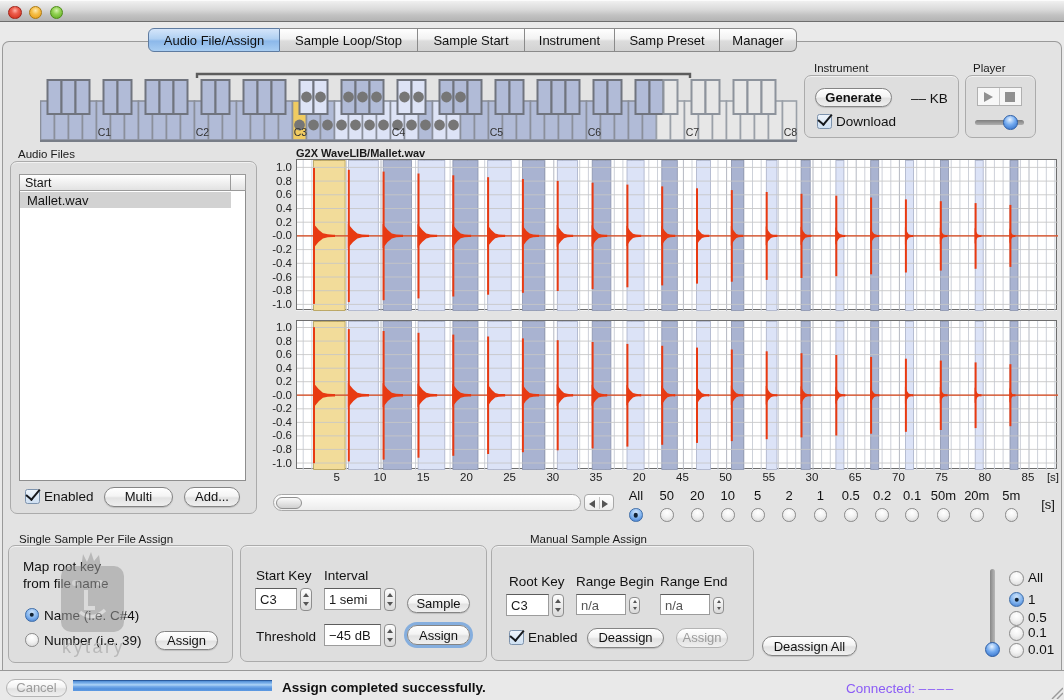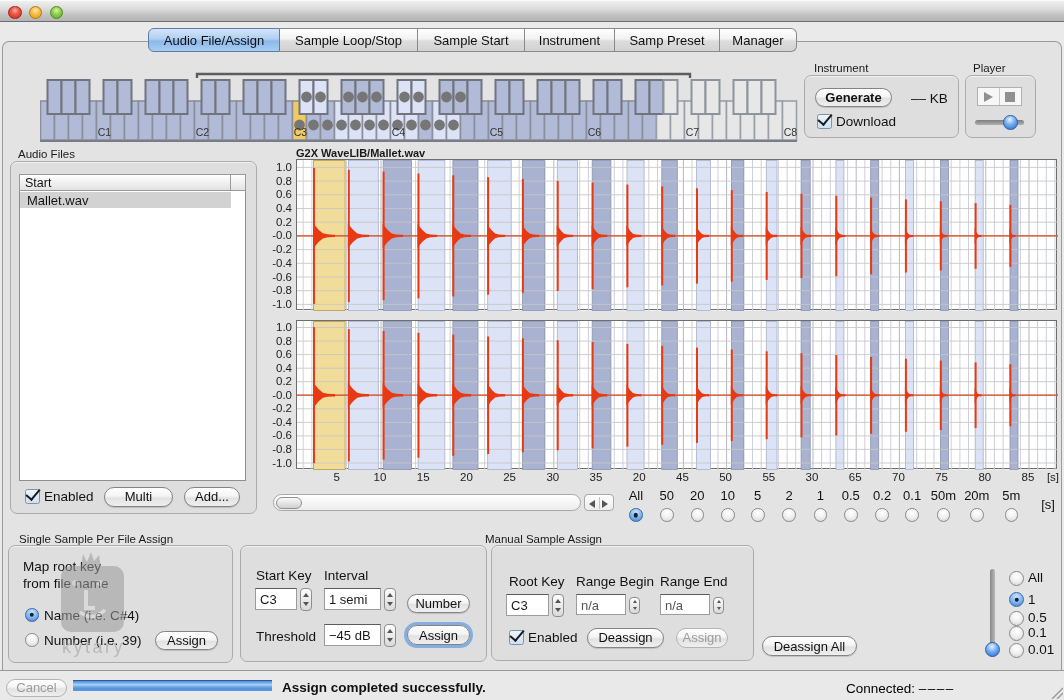--- a/index.html
+++ b/index.html
@@ -662,27 +662,27 @@
 <div class="abs" style="left:62px;top:637px;font-size:18px;font-weight:400;letter-spacing:2.5px;color:#b2b2b2;opacity:.85">kytary</div>
 
 <div class="glabel" style="left:250px;top:565px">Multi Sample Per File Assign</div>
 <div class="gbox" style="left:240px;top:545px;width:247px;height:117px"></div>
 <div class="lab13" style="left:256px;top:568px">Start Key</div>
 <div class="lab13" style="left:324px;top:568px">Interval</div>
 <div class="field" style="left:255px;top:588px;width:42px;height:22px">C3</div>
 <div class="spin" style="left:300px;top:588px;height:23px"></div>
 <div class="field" style="left:324px;top:588px;width:57px;height:22px">1 semi</div>
 <div class="spin" style="left:384px;top:588px;height:23px"></div>
-<div class="btn" style="left:407px;top:594px;width:63px;height:18.5px">Number</div>
+<div class="btn" style="left:407px;top:594px;width:63px;height:18.5px">Sample</div>
 <div class="lab13" style="left:256px;top:629px">Threshold</div>
 <div class="field" style="left:324px;top:624px;width:57px;height:22px">−45 dB</div>
 <div class="spin" style="left:384px;top:624px;height:23px"></div>
 <div class="btn" style="left:407px;top:625px;width:63px;height:20px;box-shadow:0 0 0 3px #85aede">Assign</div>
 
-<div class="glabel" style="left:485px;top:533px">Manual Sample Assign</div>
+<div class="glabel" style="left:530px;top:533px">Manual Sample Assign</div>
 <div class="gbox" style="left:491px;top:545px;width:263px;height:116px"></div>
 <div class="lab13" style="left:509px;top:574px">Root Key</div>
 <div class="lab13" style="left:576px;top:574px">Range Begin</div>
 <div class="lab13" style="left:660px;top:574px">Range End</div>
 <div class="field" style="left:506px;top:594px;width:43px;height:22px">C3</div>
 <div class="spin" style="left:552px;top:594px;height:23px"></div>
 <div class="field" style="left:576px;top:594px;width:50px;height:21px;color:#555">n/a</div>
 <div class="spin sm" style="left:629px;top:596.5px;height:17px;width:11px"></div>
 <div class="field" style="left:660px;top:594px;width:50px;height:21px;color:#555">n/a</div>
 <div class="spin sm" style="left:713px;top:596.5px;height:17px;width:11px"></div>
@@ -703,17 +703,17 @@
 <div class="rl" style="left:1028px;top:610.2px">0.5</div>
 <div class="radio" style="left:1009px;top:625.8px;width:15px;height:15px"></div>
 <div class="rl" style="left:1028px;top:625.3px">0.1</div>
 <div class="radio" style="left:1009px;top:642.7px;width:15px;height:15px"></div>
 <div class="rl" style="left:1028px;top:642.2px">0.01</div>
 
 <div class="statusbar"></div>
 <div class="btn dis" style="left:6px;top:678.5px;width:61px;height:18px;border-radius:10px">Cancel</div>
 <div class="abs" style="left:72.5px;top:679.5px;width:199px;height:11.5px;border-top:1px solid #2b5b9e;background:linear-gradient(180deg,#4f8cd4 0%,#7db2ec 22%,#aed4f6 38%,#77acea 55%,#5390dc 78%,#5d9ae2 100%)"></div>
 <div class="abs" style="left:282px;top:680px;font-size:13.5px;font-weight:700;color:#101010">Assign completed successfully.</div>
-<div class="abs" style="left:846px;top:681px;font-size:13.5px;color:#000000">Connected: <span style="letter-spacing:1.5px">––––</span></div>
+<div class="abs" style="left:846px;top:681px;font-size:13.5px;color:#8b5cf6">Connected: <span style="letter-spacing:1.5px">––––</span></div>
 <svg class="abs" style="left:1049px;top:685px" width="14" height="14" viewBox="0 0 14 14">
 <line x1="3" y1="14" x2="14" y2="3" stroke="#9a9a9a" stroke-width="1.4"></line>
 <line x1="8" y1="14" x2="14" y2="8" stroke="#9a9a9a" stroke-width="1.4"></line>
 </svg>
 
 </body></html>

